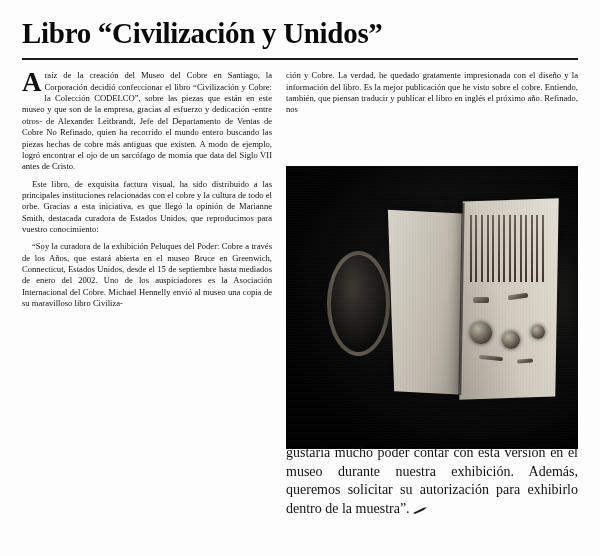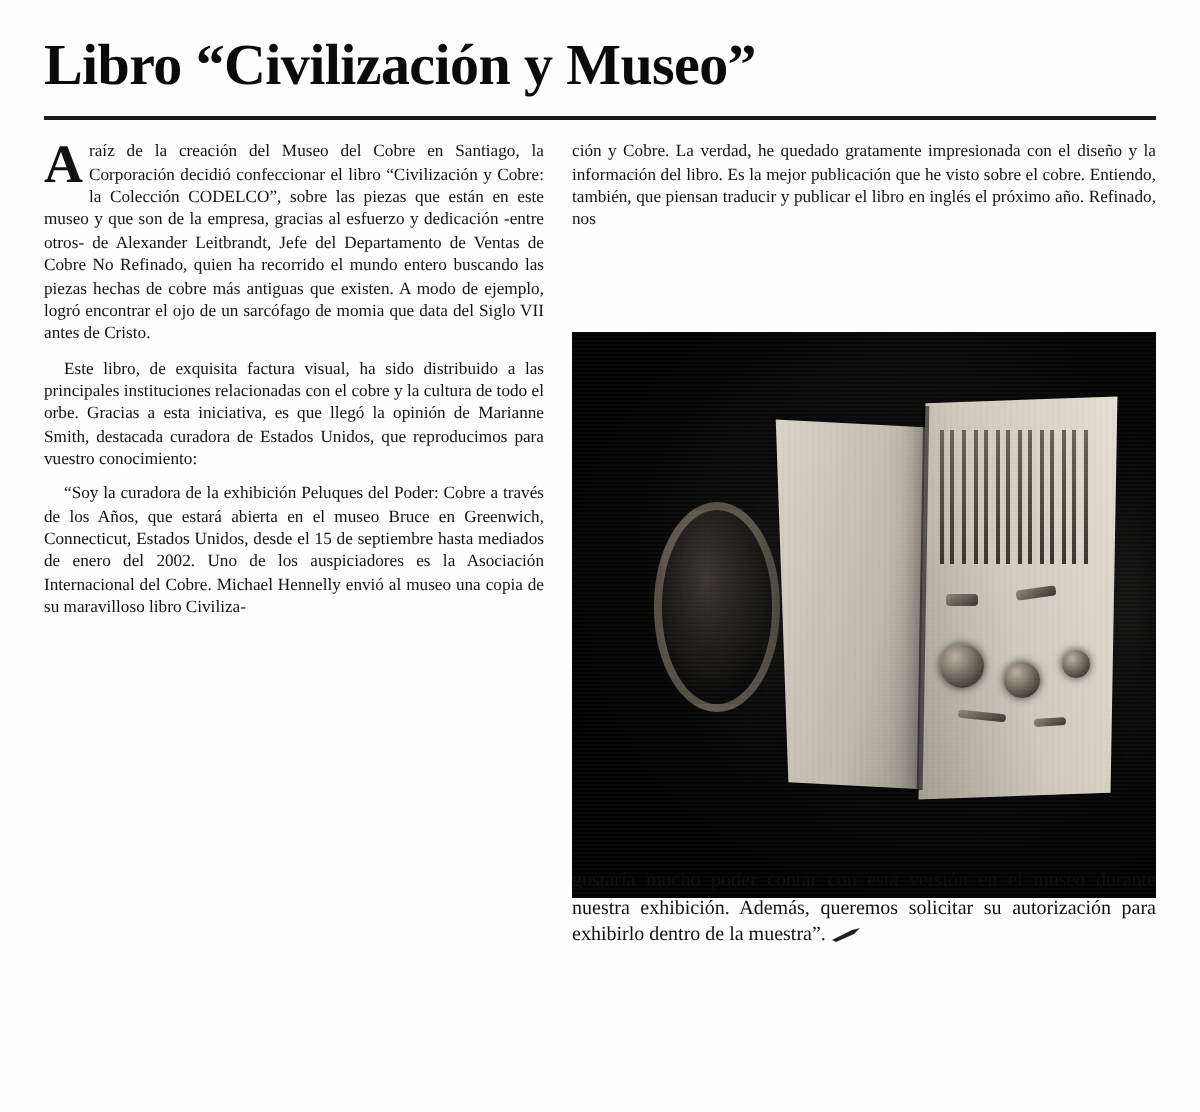--- a/index.html
+++ b/index.html
@@ -153,23 +153,23 @@
     background-image:
       repeating-linear-gradient(0deg, rgba(255,255,255,0.018) 0 1px, rgba(0,0,0,0) 1px 2px),
       repeating-linear-gradient(90deg, rgba(0,0,0,0.02) 0 1px, rgba(0,0,0,0) 1px 3px);
     pointer-events: none;
   }
 
   
   .lower-right {
     position: absolute;
     right: 0;
-    top: 364px;
+    top: 374px;
     width: 292px;
-    font-size: 10px;
+    font-size: 14px;
     line-height: 1.32;
     text-align: justify;
   }
   .lower-right p {
     margin: 0 0 5px 0;
     text-indent: 10px;
   }
   .lower-right p.first { text-indent: 0; }
 
   
@@ -209,21 +209,21 @@
     margin-left: 3px;
     position: relative;
     top: 1px;
   }
 </style>
 </head>
 <body>
 
 <div class="page">
 
-  <div class="title">Libro “Civilización y Museo”</div>
+  <div class="title">Libro “Civilización y Unidos”</div>
   <div class="rule"></div>
 
   <div class="body-area">
 
     <div class="left-col">
       <p class="first"><span class="dropcap">A</span><span>raíz de la creación del Museo del Cobre en Santiago, la Corporación decidió confeccionar el libro “Civilización y Cobre: la Colección CODELCO”, sobre las piezas que están en este museo y que son de la empresa, gracias al esfuerzo y dedicación -entre otros- de Alexander Leitbrandt, Jefe del Departamento de Ventas de Cobre No Refinado, quien ha recorrido el mundo entero buscando las piezas hechas de cobre más antiguas que existen. A modo de ejemplo, logró encontrar el ojo de un sarcófago de momia que data del Siglo VII antes de Cristo.</span></p>
       <p><span>Este libro, de exquisita factura visual, ha sido distribuido a las principales instituciones relacionadas con el cobre y la cultura de todo el orbe. Gracias a esta iniciativa, es que llegó la opinión de Marianne Smith, destacada curadora de Estados Unidos, que reproducimos para vuestro conocimiento:</span></p>
       <p><span>“Soy la curadora de la exhibición Peluques del Poder: Cobre a través de los Años, que estará abierta en el museo Bruce en Greenwich, Connecticut, Estados Unidos, desde el 15 de septiembre hasta mediados de enero del 2002. Uno de los auspiciadores es la Asociación Internacional del Cobre. Michael Hennelly envió al museo una copia de su maravilloso libro Civiliza-</span></p>
     </div>
 

